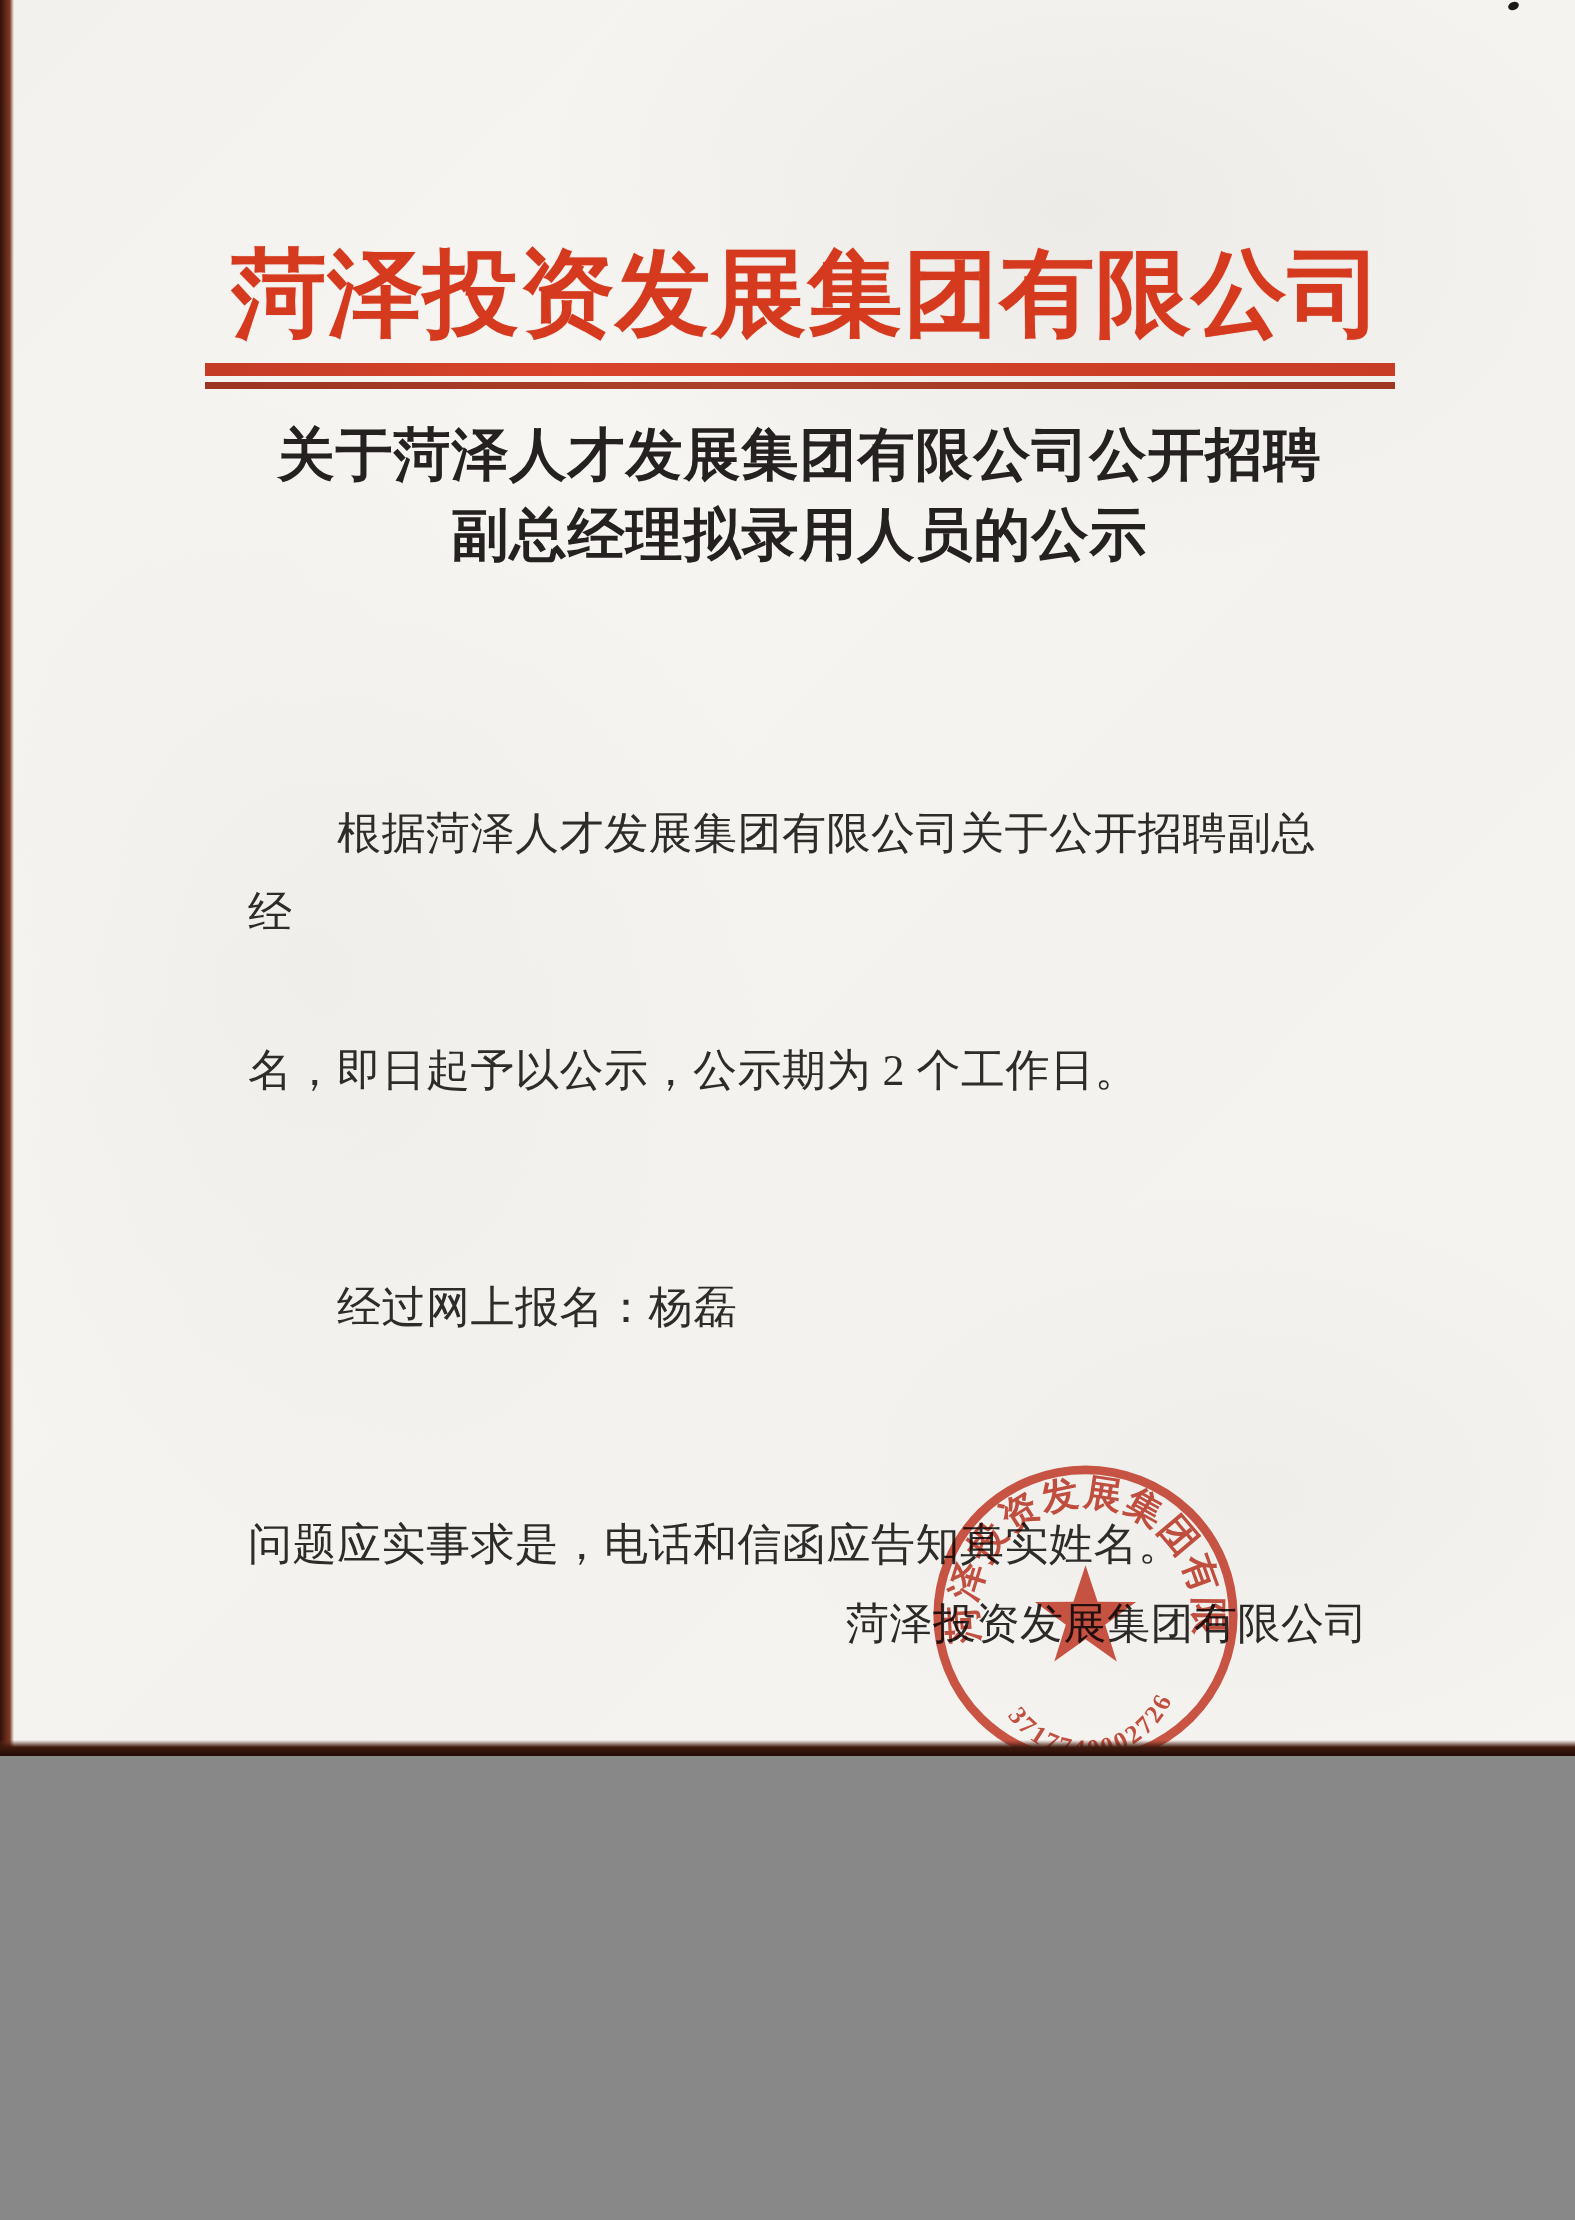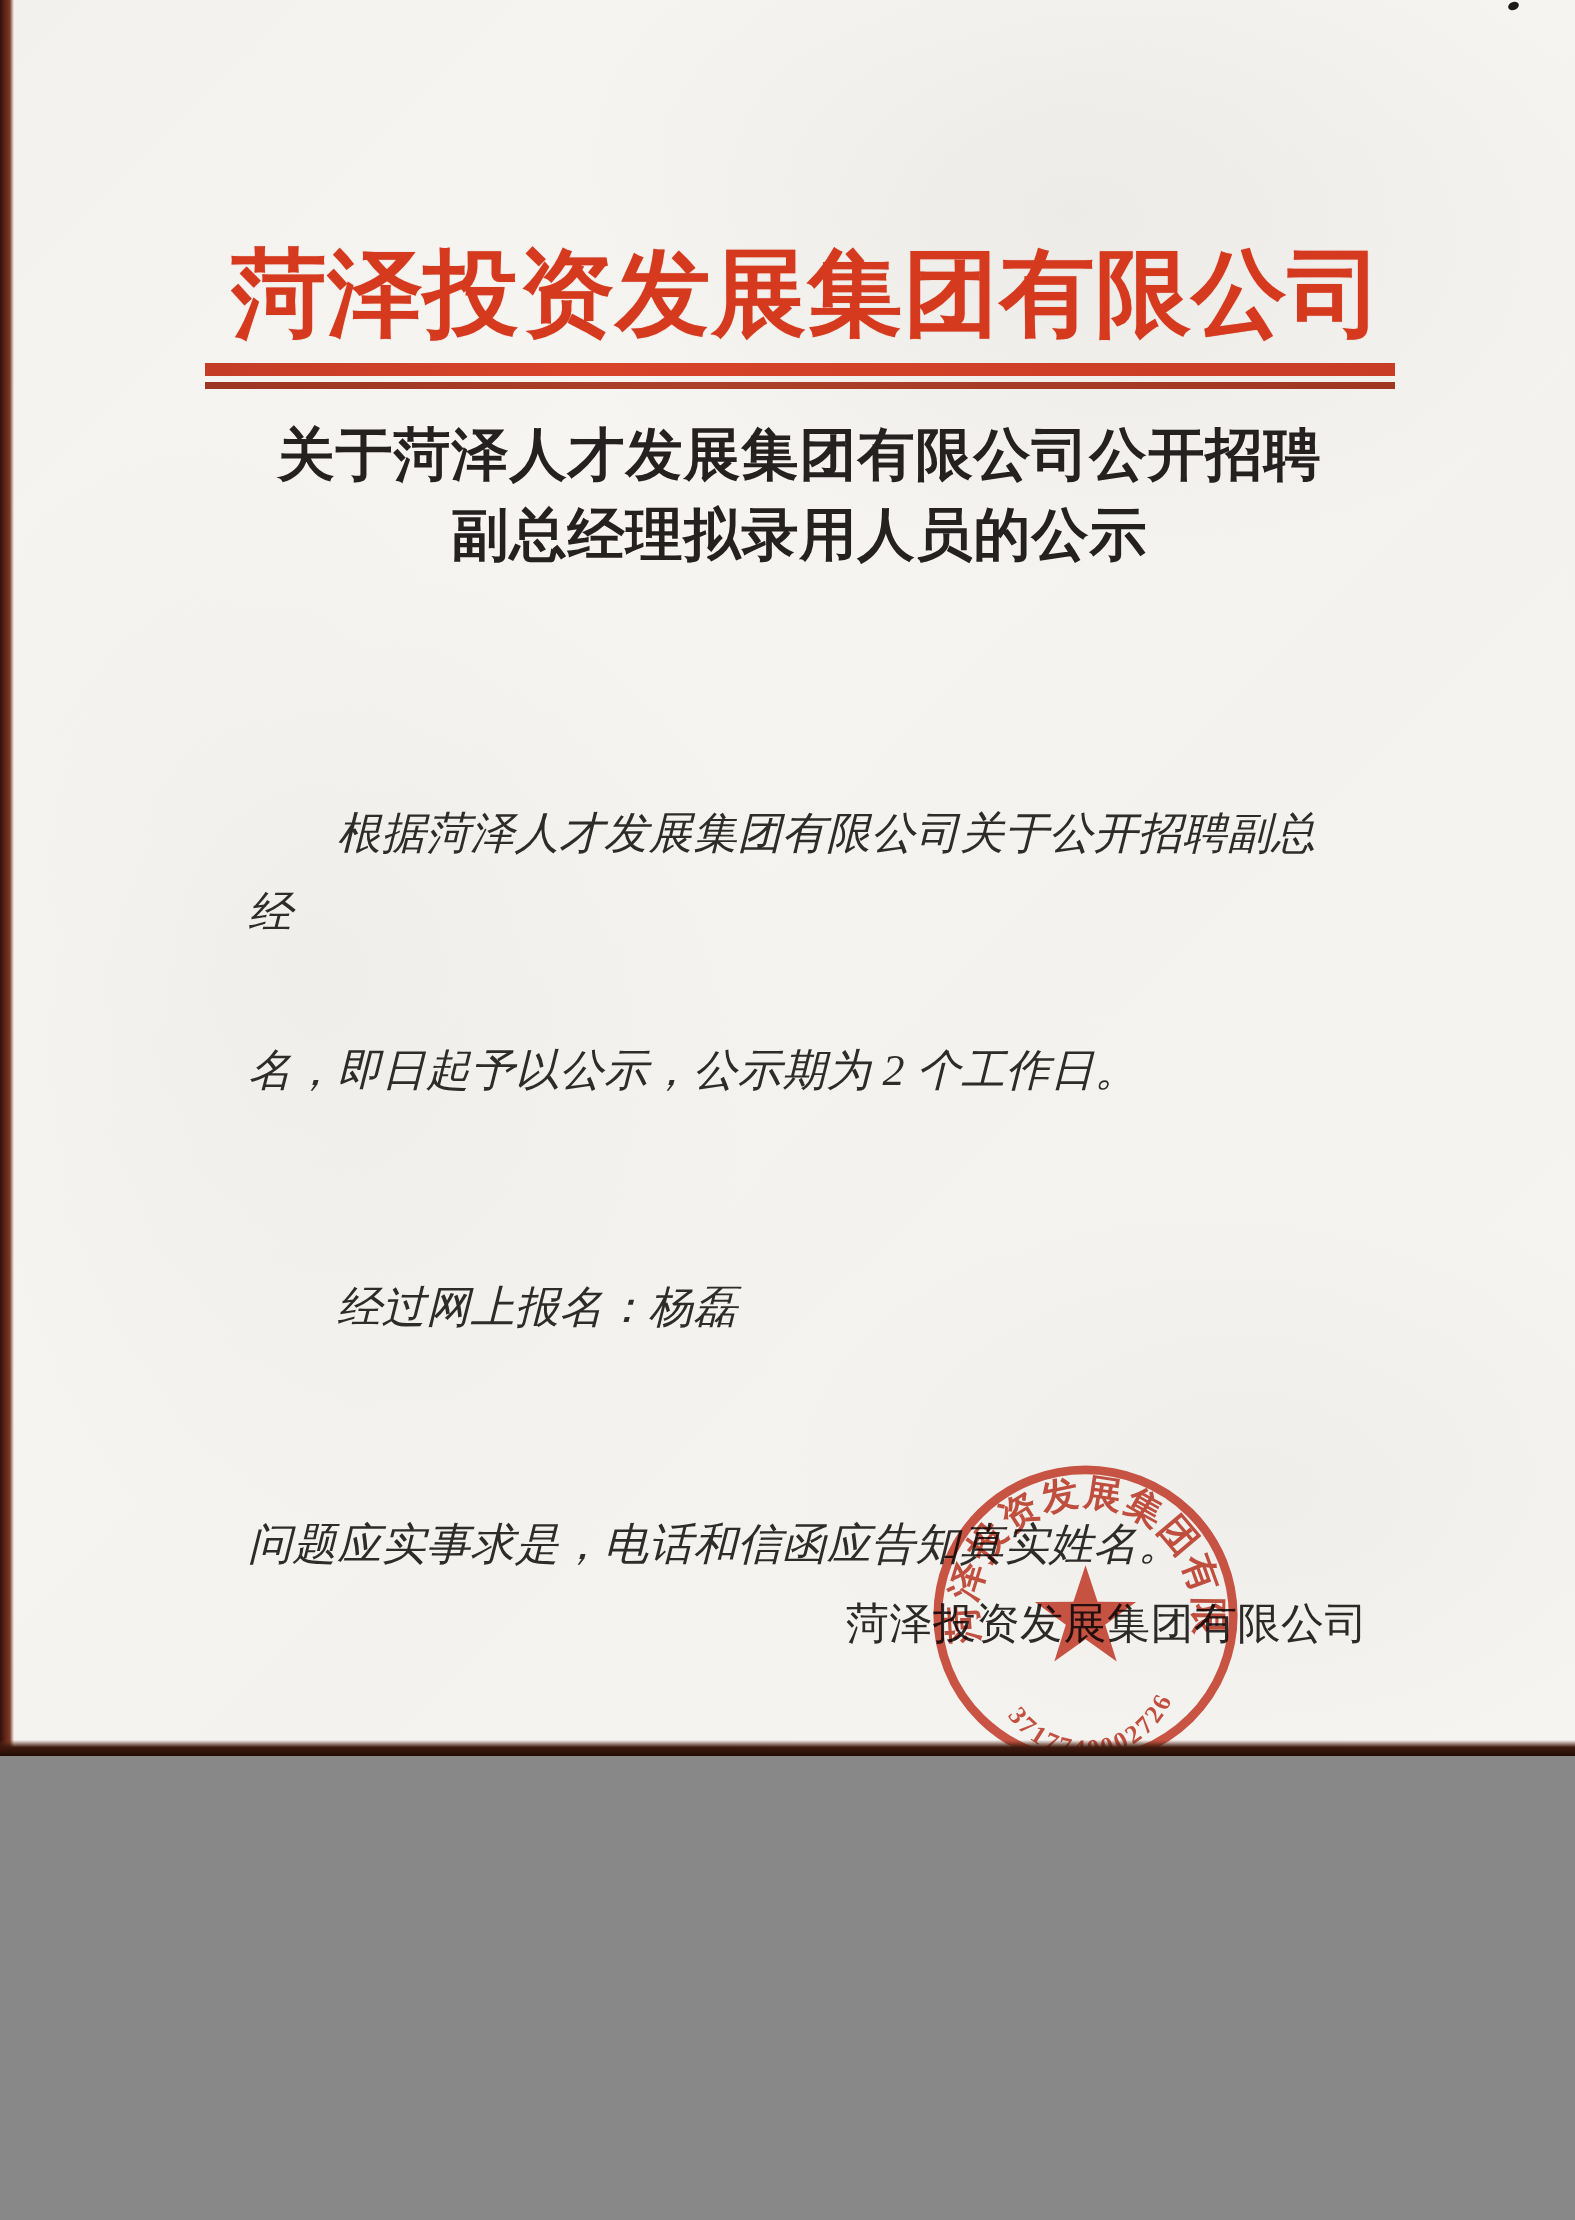--- a/index.html
+++ b/index.html
@@ -49,21 +49,21 @@
   .doc-title.l1{top:424px;}
   .doc-title.l2{top:504px;}
   
   .doc-body{
     position:absolute;left:248px;top:636px;width:1108px;z-index:2;
     color:#2e2c2a;
     font-size:44px;line-height:79px;
     letter-spacing:0.5px;
     white-space:pre-wrap;
   }
-  .bline{height:79px;font-style:italic;}
+  .bline{height:79px;}
   
   .signature{
     position:absolute;left:846px;top:1598px;z-index:2;
     color:#2b2a28;font-size:43px;line-height:1.2;letter-spacing:0.5px;
   }
   .sign-date{
     position:absolute;left:946px;top:1778px;z-index:2;
     color:#2b2a28;font-size:44px;line-height:1.2;letter-spacing:1px;
   }
   

